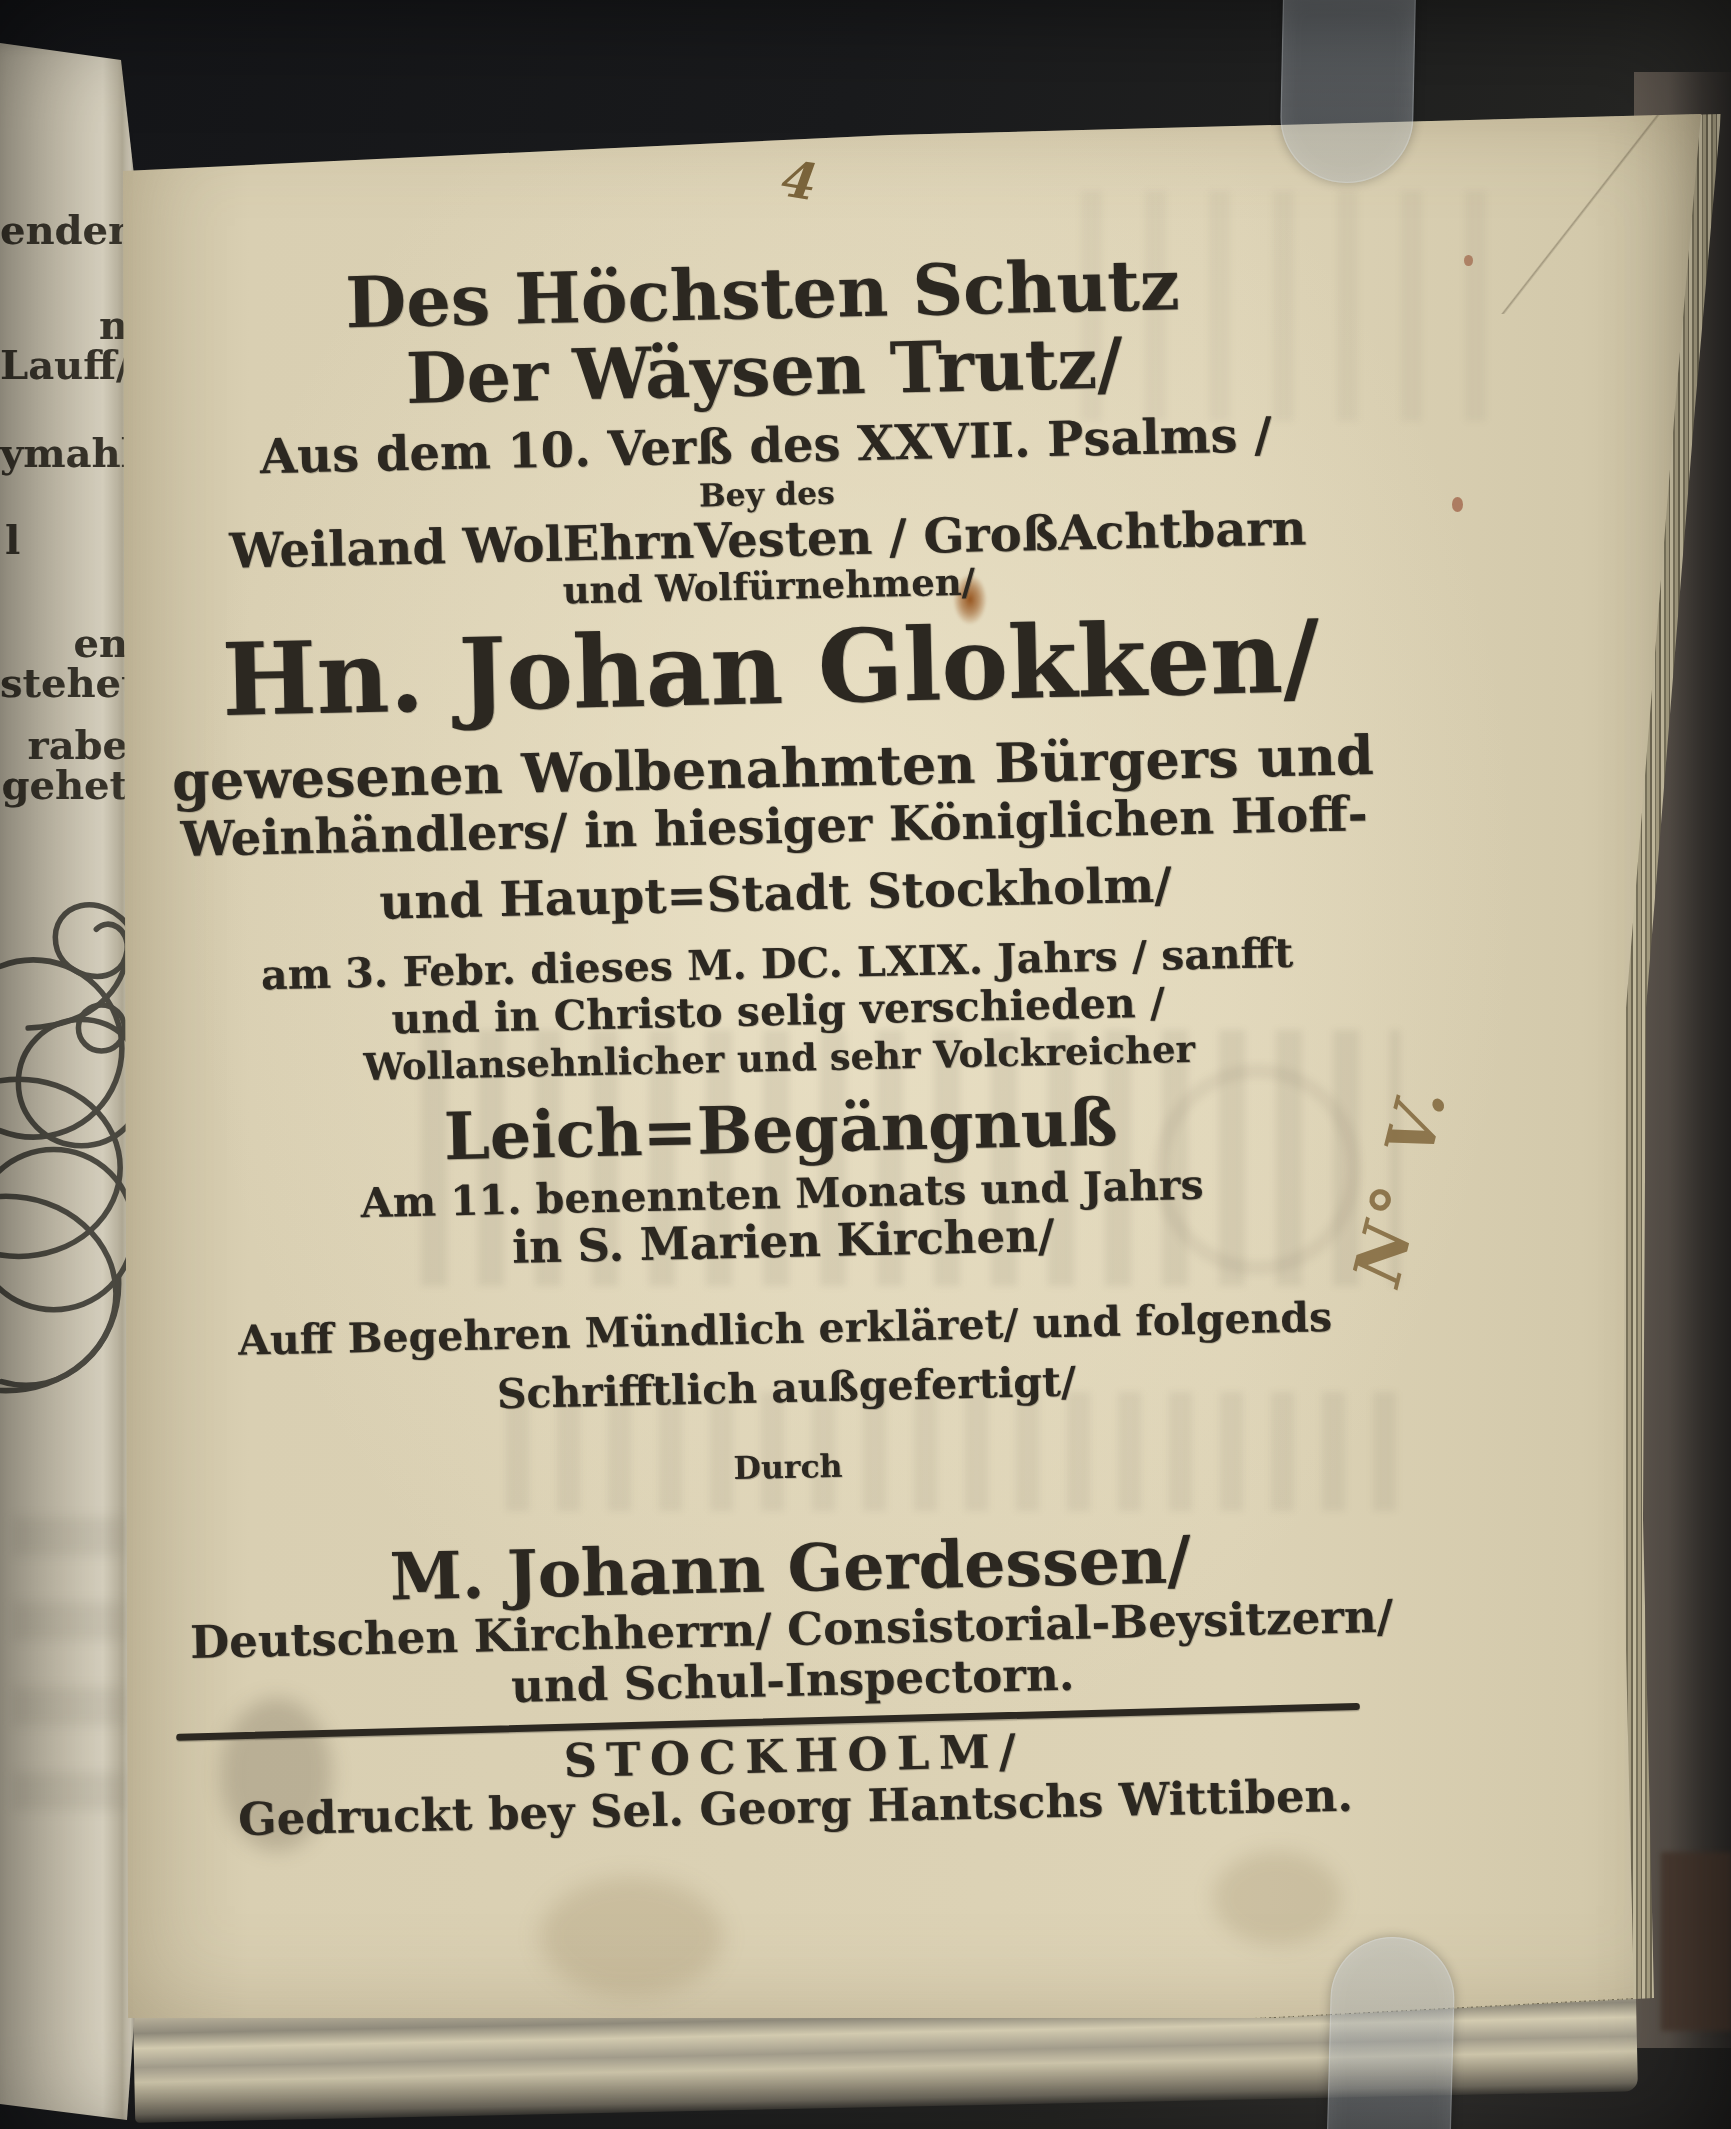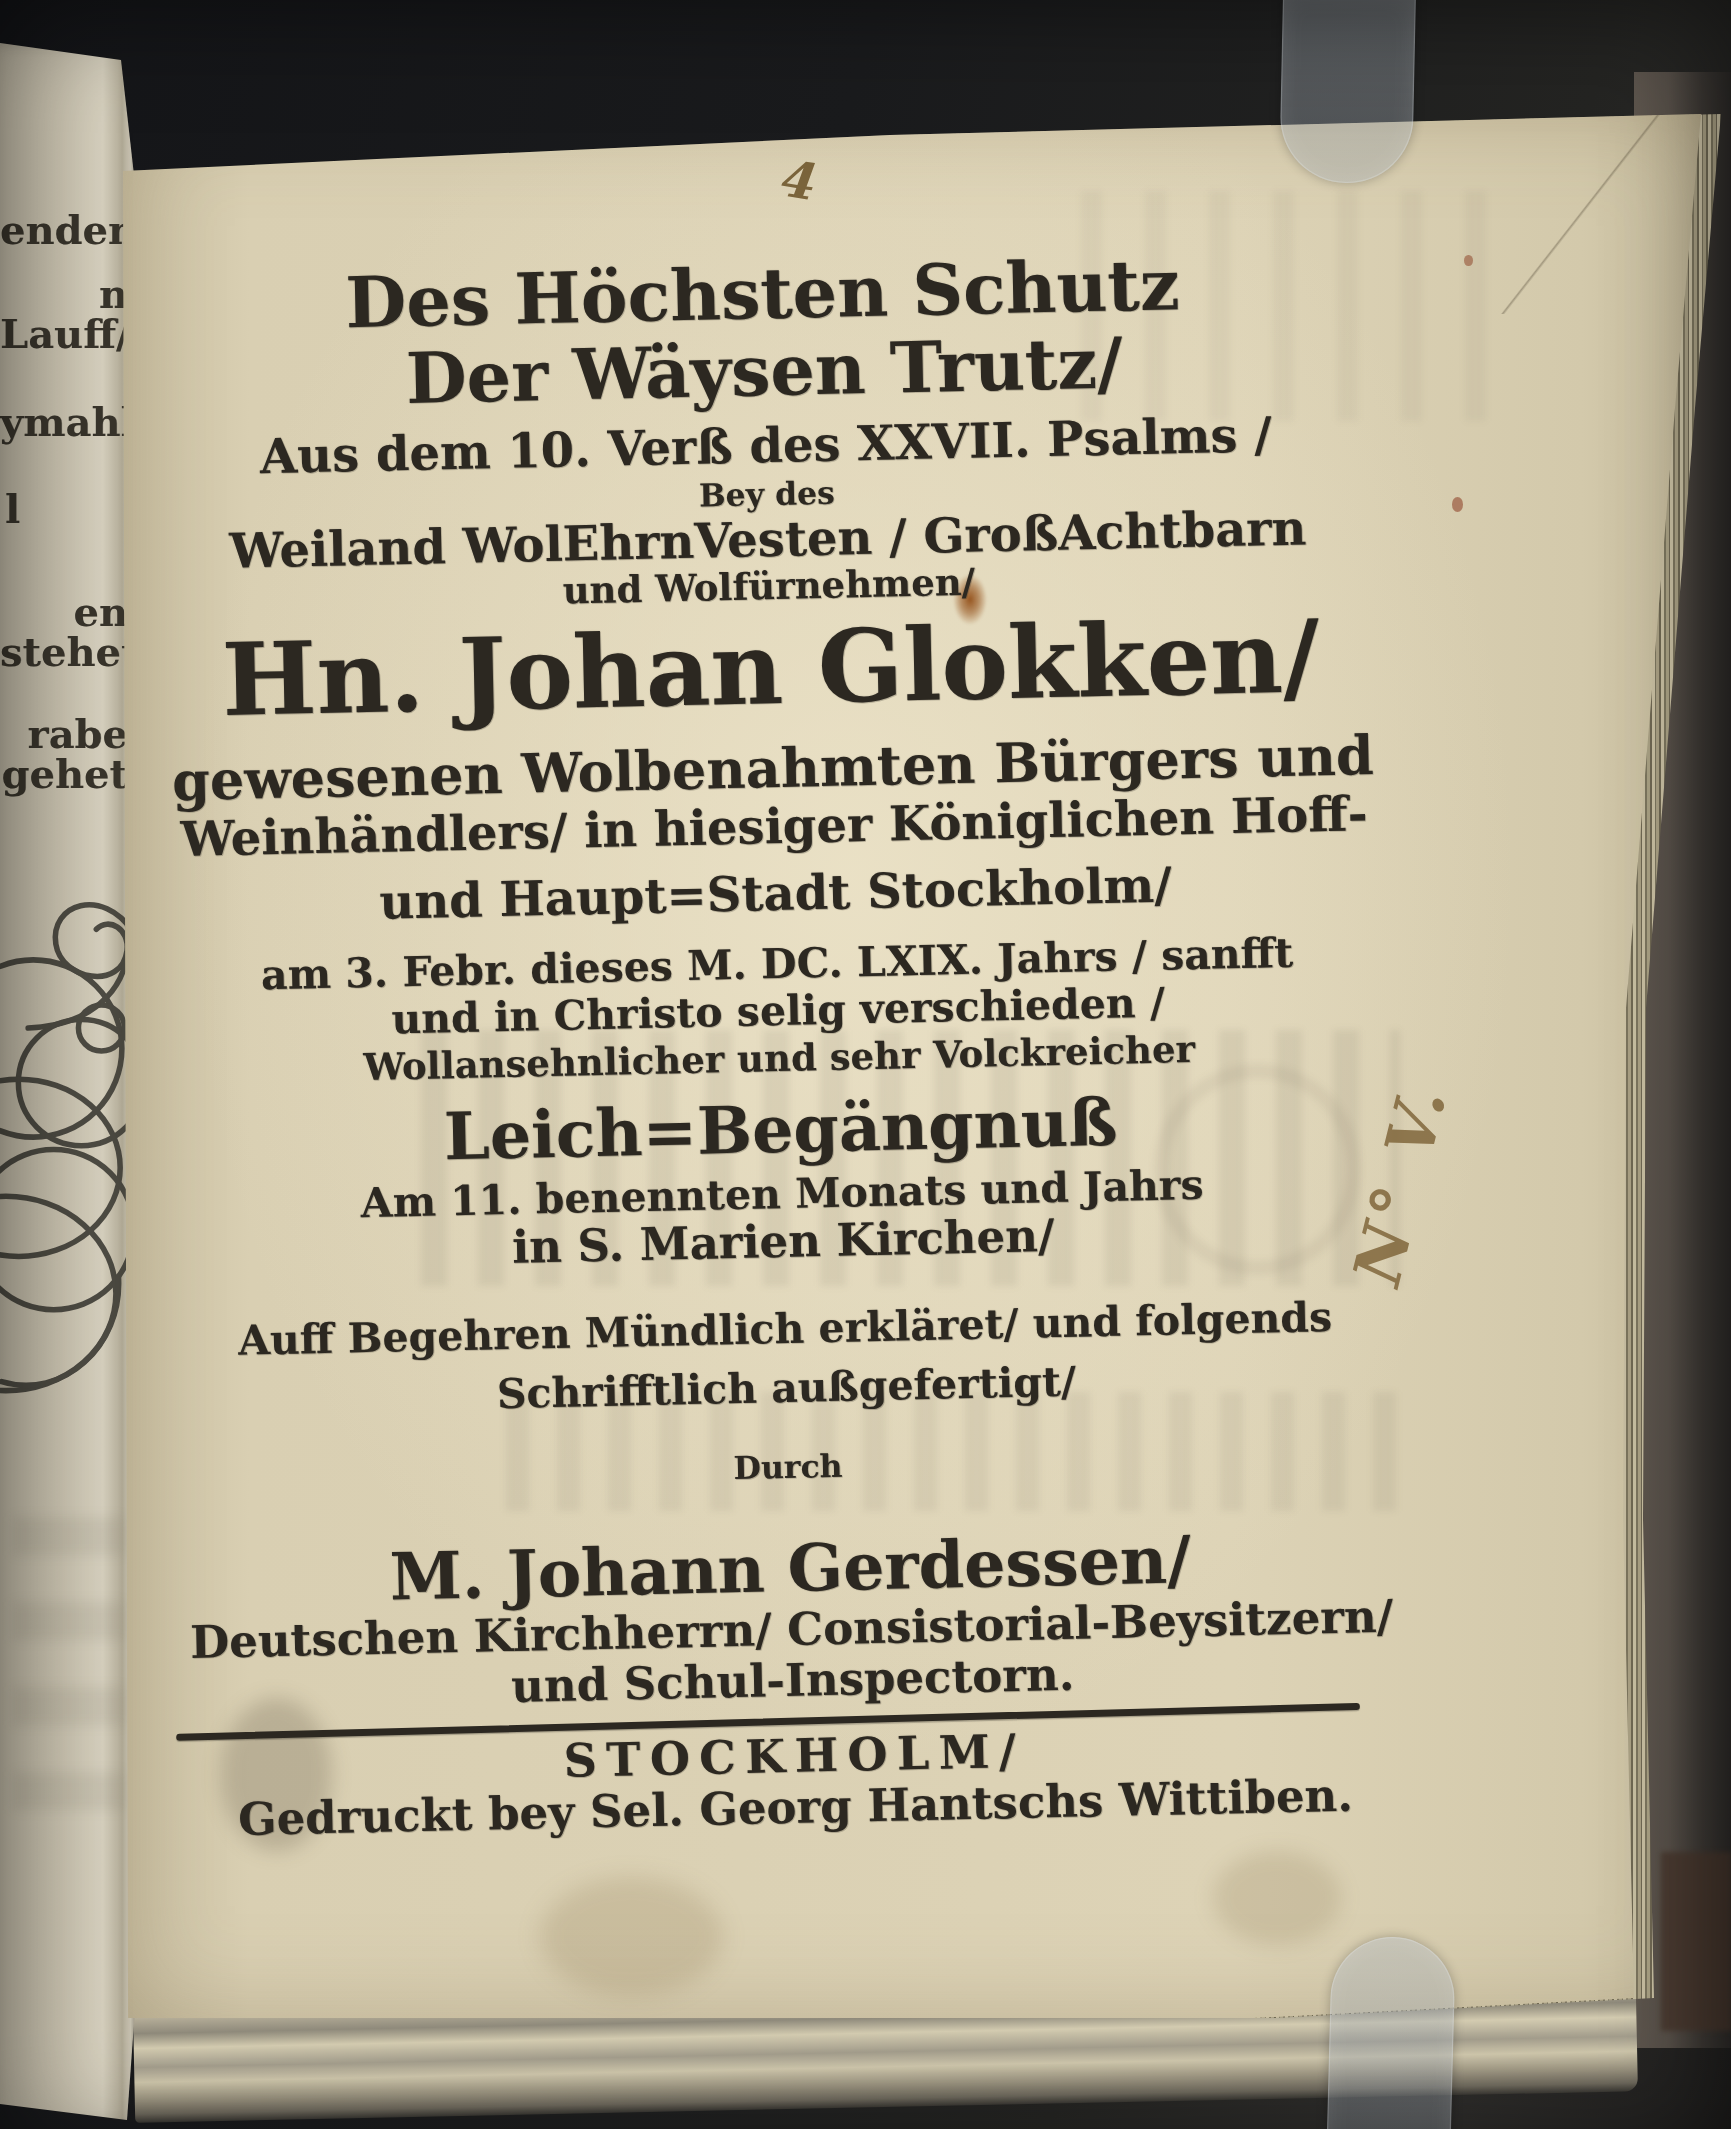--- a/index.html
+++ b/index.html
@@ -106,25 +106,25 @@
 <div id="stage">
 
   <div class="cover-strip"></div>
   <div class="cover-corner"></div>
   <div class="page-stack"></div>
   <div class="fore-edge"></div>
 
   <div class="left-page">
     <div class="frag-col">
       <span class="frag">enden/</span>
-      <span class="frag" style="margin-top:24px;">n Lauff/</span>
+      <span class="frag" style="margin-top:55px;">n Lauff/</span>
       <span class="frag" style="margin-top:48px;">ymahl/</span>
       <span class="frag" style="margin-top:47px; text-align:left; padding-left:5.1px;">l</span>
       <span class="frag" style="margin-top:63px;">en stehet</span>
-      <span class="frag" style="margin-top:42px;">rabe gehet</span>
+      <span class="frag" style="margin-top:22px;">rabe gehet</span>
     </div>
     <svg class="flourish" width="145" height="605" viewBox="0 0 340 1420">
       <g fill="none" stroke="#3b3933" stroke-width="13" opacity="0.88" stroke-linecap="round">
         <path d="M 325 205 C 255 100, 130 140, 145 235 C 158 320, 300 345, 312 250 C 318 200, 270 170, 240 200"></path>
         <circle cx="92" cy="480" r="208"></circle>
         <circle cx="205" cy="560" r="148"></circle>
         <ellipse cx="58" cy="760" rx="238" ry="208"></ellipse>
         <circle cx="140" cy="905" r="188"></circle>
         <ellipse cx="28" cy="1055" rx="258" ry="228"></ellipse>
         <path d="M 312 180 C 335 330, 240 425, 80 432"></path>

